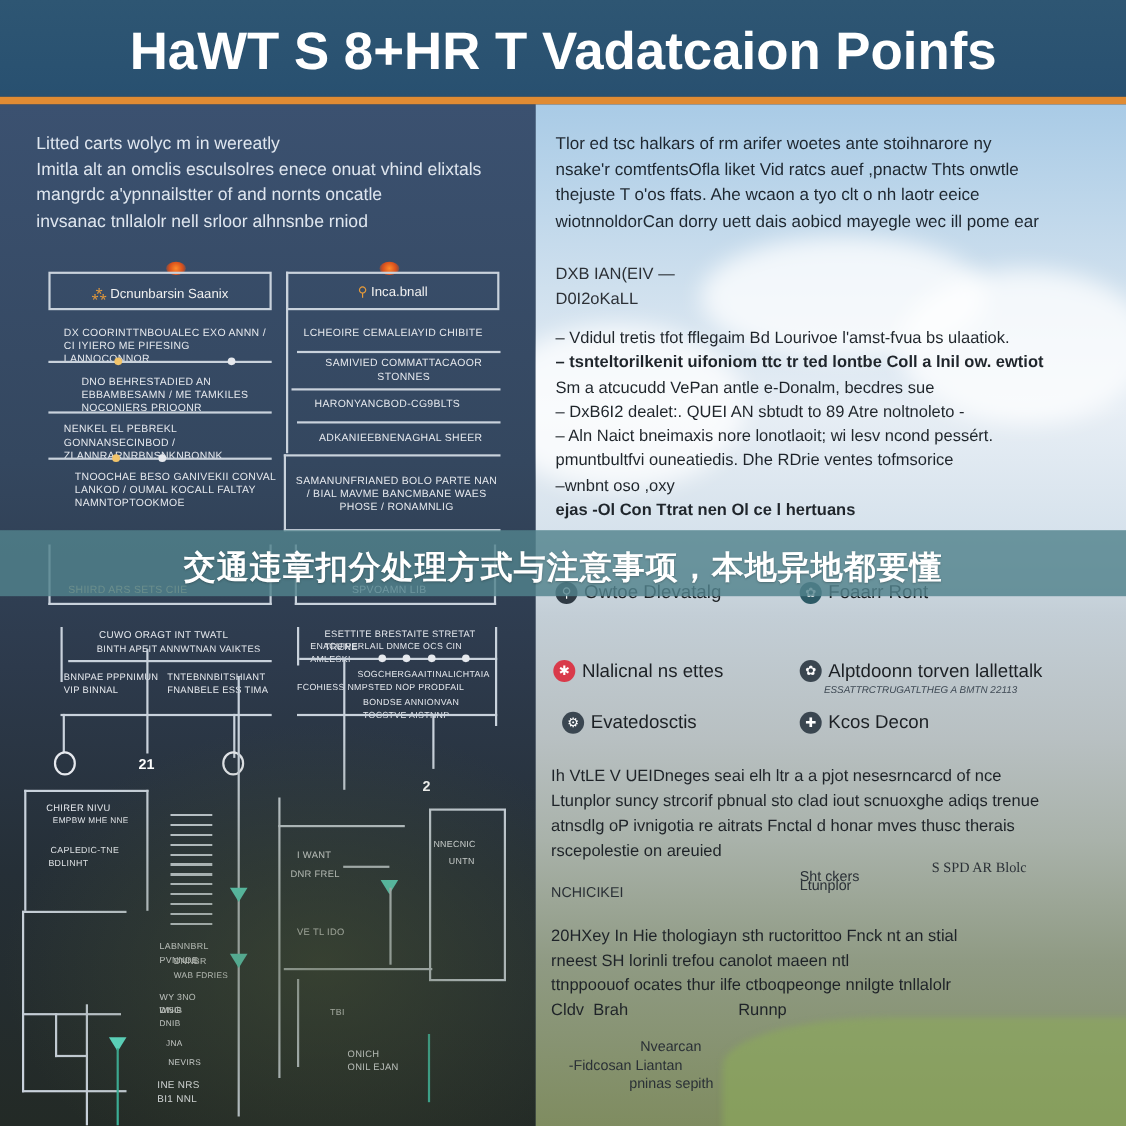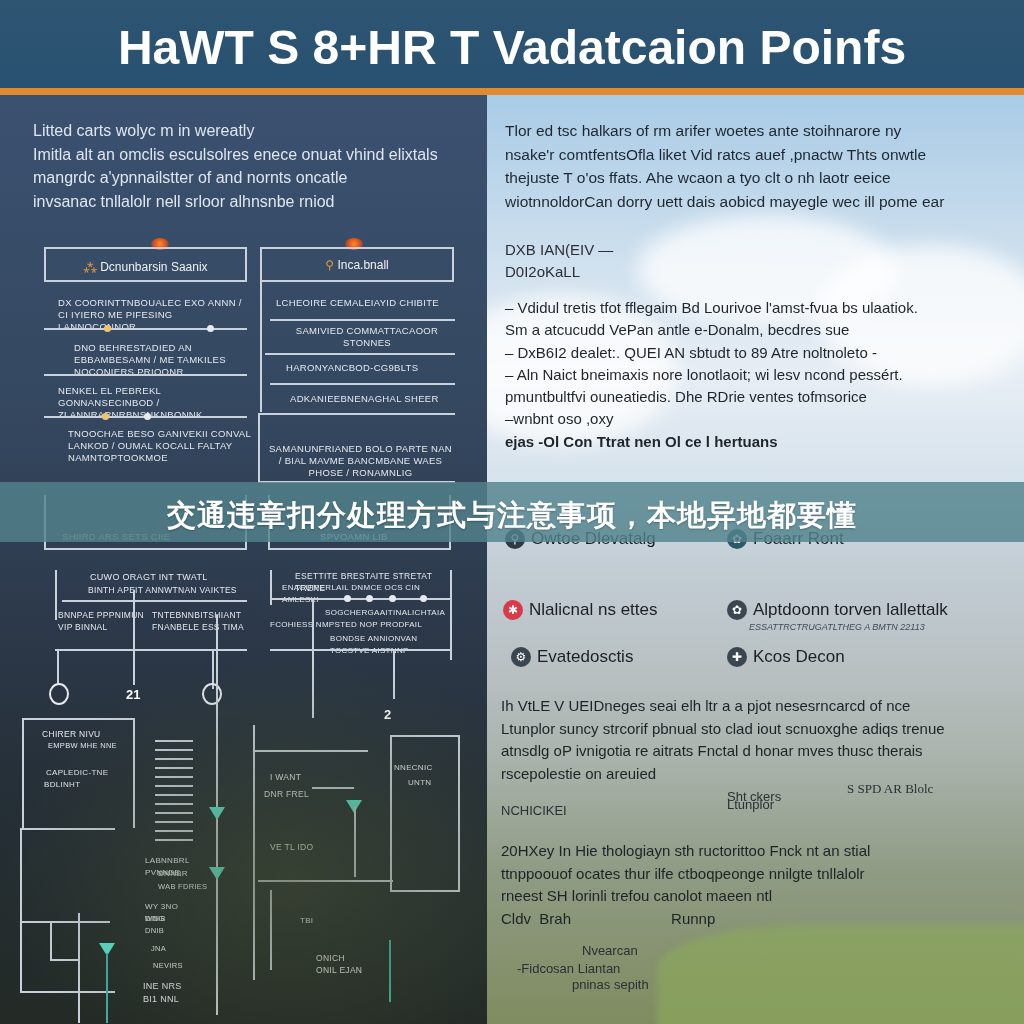--- a/index.html
+++ b/index.html
@@ -113,21 +113,21 @@
   <div class="vline" style="left:260px; top:152px; height:165px;"></div>
   <div class="small-caps" style="left:276px; top:202px; width:180px;">LCHEOIRE  CEMALEIAYID CHIBITE</div>
   <div class="hline" style="left:270px; top:224px; width:185px;"></div>
   <div class="small-caps" style="left:292px; top:230px; width:150px; text-align:center;">SAMIVIED COMMATTACAOOR STONNES</div>
   <div class="hline" style="left:265px; top:258px; width:190px;"></div>
   <div class="small-caps" style="left:286px; top:267px; width:170px;">HARONYANCBOD-CG9BLTS</div>
   <div class="hline" style="left:270px; top:288px; width:185px;"></div>
   <div class="small-caps" style="left:290px; top:298px; width:160px;">ADKANIEEBNENAGHAL SHEER</div>
   <div class="hline" style="left:258px; top:318px; width:197px;"></div>
   <div class="flow-box" style="left:258px; top:318px; width:197px; height:70px; border-top:none; border-right:none;"></div>
-  <div class="small-caps" style="left:268px; top:337px; width:185px; text-align:center;margin-top:11px;">SAMANUNFRIANED BOLO PARTE NAN / BIAL MAVME BANCMBANE WAES PHOSE / RONAMNLIG</div>
+  <div class="small-caps" style="left:268px; top:337px; width:185px; text-align:center;">SAMANUNFRIANED BOLO PARTE NAN / BIAL MAVME BANCMBANE WAES PHOSE / RONAMNLIG</div>
 
   <div class="flow-box" style="left:44px; top:400px; width:203px; height:55px; border-top:none;"></div>
   <div class="small-caps" style="left:62px; top:436px; width:180px; color:#d9c08a;">SHIIRD ARS SETS CIIE</div>
   <div class="flow-box" style="left:268px; top:400px; width:183px; height:55px; border-top:none;"></div>
   <div class="small-caps" style="left:320px; top:436px; width:130px;">SPVOAMN LIB</div>
 
   <div class="vline" style="left:55px; top:475px; height:50px;"></div>
   <div class="small-caps" style="left:90px; top:476px; width:150px; font-size:9px;">CUWO ORAGT INT TWATL</div>
   <div class="small-caps" style="left:88px; top:489px; width:160px; font-size:8.5px;">BINTH APEIT ANNWTNAN VAIKTES</div>
   <div class="hline" style="left:62px; top:505px; width:185px;"></div>
@@ -220,20 +220,21 @@
     <div>wiotnnoldorCan dorry uett dais aobicd mayegle wec ill pome ear</div>
   </div>
 
   <div class="date-block">
     <div>DXB IAN(EIV —</div>
     <div>D0I2oKaLL</div>
   </div>
 
   <div class="bullets">
     <div>– Vdidul tretis tfot fflegaim Bd Lourivoe l'amst-fvua bs ulaatiok.</div>
+    <div class="b">– tsnteltorilkenit uifoniom ttc tr ted lontbe Coll a lnil ow.  ewtiot</div>
     <div>   Sm a atcucudd VePan  antle e-Donalm, becdres sue</div>
     <div>– DxB6I2 dealet:. QUEI AN  sbtudt to 89 Atre noltnoleto -</div>
     <div>– Aln Naict bneimaxis nore lonotlaoit; wi lesv ncond pessért.</div>
     <div>   pmuntbultfvi ouneatiedis. Dhe RDrie ventes tofmsorice</div>
     <div>   –wnbnt   oso ,oxy</div>
     <div class="b">ejas -Ol Con Ttrat nen   Ol ce l hertuans</div>
   </div>
 
   <div class="legend-item" style="left:18px; top:434px;">
     <span class="legend-icon" style="background:#2f3a44;">⚲</span>
@@ -267,22 +268,22 @@
     <div>atnsdlg oP ivnigotia re aitrats Fnctal d honar mves thusc therais</div>
     <div>rscepolestie on areuied</div>
   </div>
   <div class="label-sm" style="left:240px; top:670px;margin-top:24px;">Sht ckers</div>
   <div class="label-sm" style="left:360px; top:686px;font-family:Liberation Serif, serif;">S SPD AR Blolc</div>
   <div class="label-sm" style="left:14px; top:708px;">NCHICIKEI</div>
   <div class="label-sm" style="left:240px; top:702px;">Ltunplor</div>
 
   <div class="para" style="left:14px; top:745px; width:510px;">
     <div>20HXey In Hie thologiayn   sth ructorittoo Fnck nt an stial</div>
+    <div>rneest SH lorinli trefou canolot  maeen ntl</div>
     <div>ttnppoouof ocates thur ilfe ctboqpeonge nnilgte tnllalolr</div>
-    <div>rneest SH lorinli trefou canolot  maeen ntl</div>
     <div style="white-space:pre;">Cldv  Brah                        Runnp</div>
   </div>
   <div class="label-sm" style="left:95px; top:848px;">Nvearcan</div>
   <div class="label-sm" style="left:30px; top:866px;">-Fidcosan Liantan</div>
   <div class="label-sm" style="left:85px; top:882px;">pninas sepith</div>
 </div>
 
 <div class="banner">
   <div class="banner-text">交通违章扣分处理方式与注意事项，本地异地都要懂</div>
 </div>

